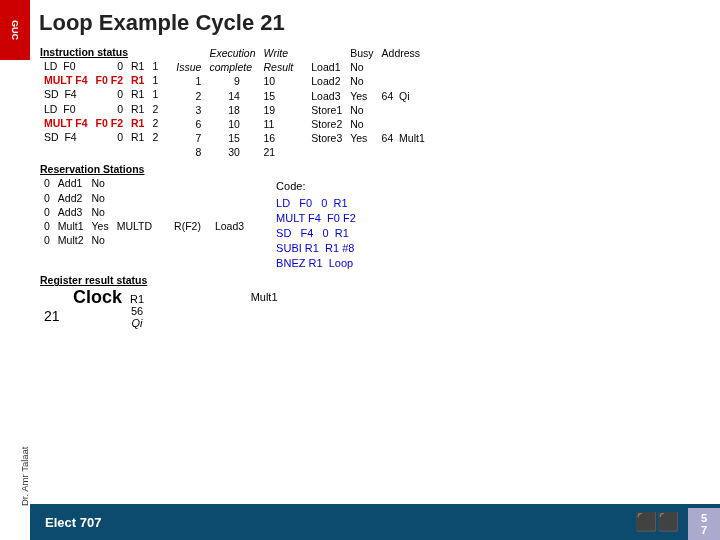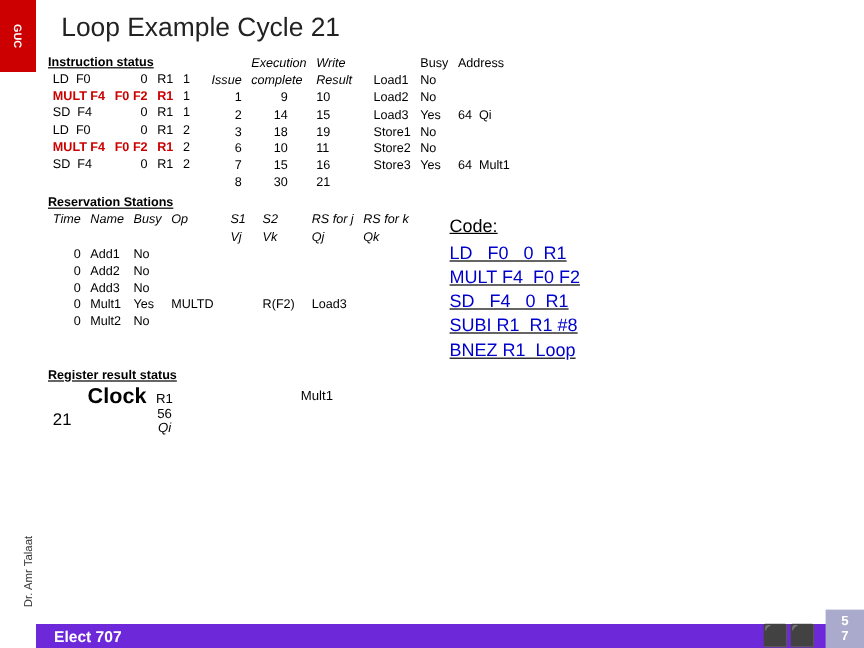--- a/index.html
+++ b/index.html
@@ -31,22 +31,22 @@
     #main-content {
       position: absolute;
       left: 30px;
       top: 0;
       width: 690px;
       height: 540px;
       background: white;
     }
     #title {
       font-size: 22px;
-      font-weight: normal;
-      padding: 10px 15px 8px 21px;
+      font-weight: bold;
+      padding: 10px 15px 8px 9px;
       color: #222;
     }
     #content-area {
       padding: 2px 10px 2px 10px;
       position: relative;
     }
     .section-label {
       font-size: 10.5px;
       font-weight: bold;
       text-decoration: underline;
@@ -79,43 +79,41 @@
       padding: 0 4px;
       line-height: 1.35;
     }
     #rob-table td {
       padding: 0 4px;
       line-height: 1.35;
     }
 
     #reservation-section {
       display: flex;
-      gap: 10px;
       margin-bottom: 4px;
     }
     #rs-table td {
       padding: 0 4px;
       line-height: 1.35;
     }
     #code-section {
-      font-size: 15px;
+      font-size: 11px;
       line-height: 1.35;
-      text-decoration: underline;
     }
 
     #register-section {
       margin-top: 4px;
     }
     #bottom-bar {
       position: absolute;
       bottom: 0;
       left: 0;
       width: 100%;
-      height: 20px;
-      background: #6d28d9;
+      height: 36px;
+      background: #0c4a6e;
       display: flex;
       align-items: center;
       padding: 0 15px;
     }
     #bottom-bar span {
       color: white;
       font-size: 13px;
       font-weight: bold;
     }
     #page-num {
@@ -296,30 +294,20 @@
         </tbody>
           </table>
       </div>
     </div>
 
     <div id="reservation-section">
       <div>
         <div class="section-label">Reservation Stations</div>
         <table id="rs-table">
           <tbody>
-              <tr>
-            <td class="italic" style="padding-right:4px">Time</td>
-            <td class="italic">Name</td>
-            <td class="italic">Busy</td>
-            <td class="italic">Op</td>
-            <td class="italic" style="padding-left:10px">S1<br>Vj</td>
-            <td class="italic" style="padding-left:10px">S2<br>Vk</td>
-            <td class="italic" style="padding-left:10px">RS for j<br>Qj</td>
-            <td class="italic" style="padding-left:4px">RS for k<br>Qk</td>
-          </tr>
           <tr>
             <td style="text-align:right">0</td>
                 <td>Add1</td>
                 <td>No</td>
                 <td></td>
                 <td></td>
                 <td></td>
                 <td></td>
                 <td></td>
           </tr>

